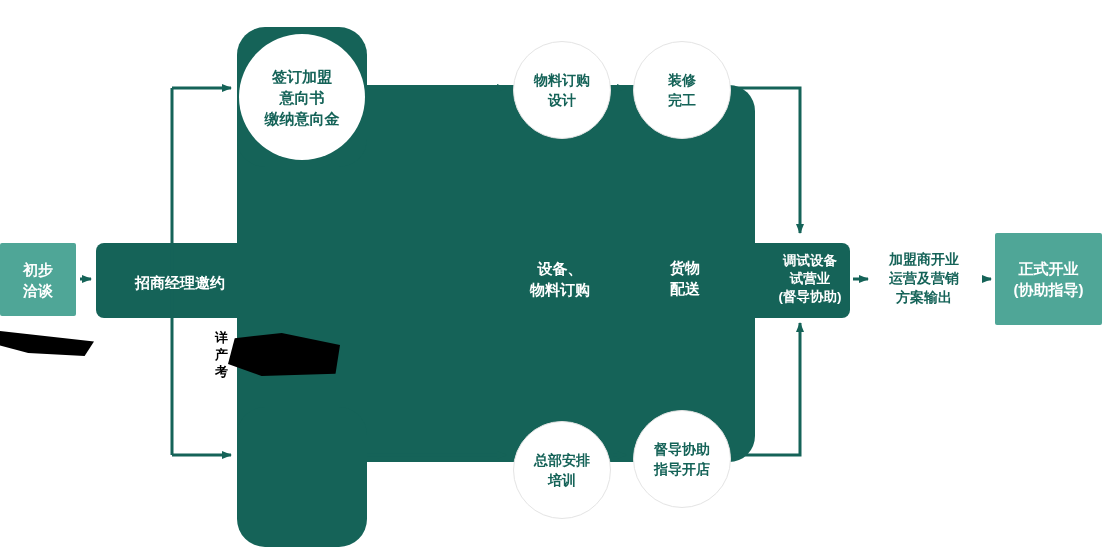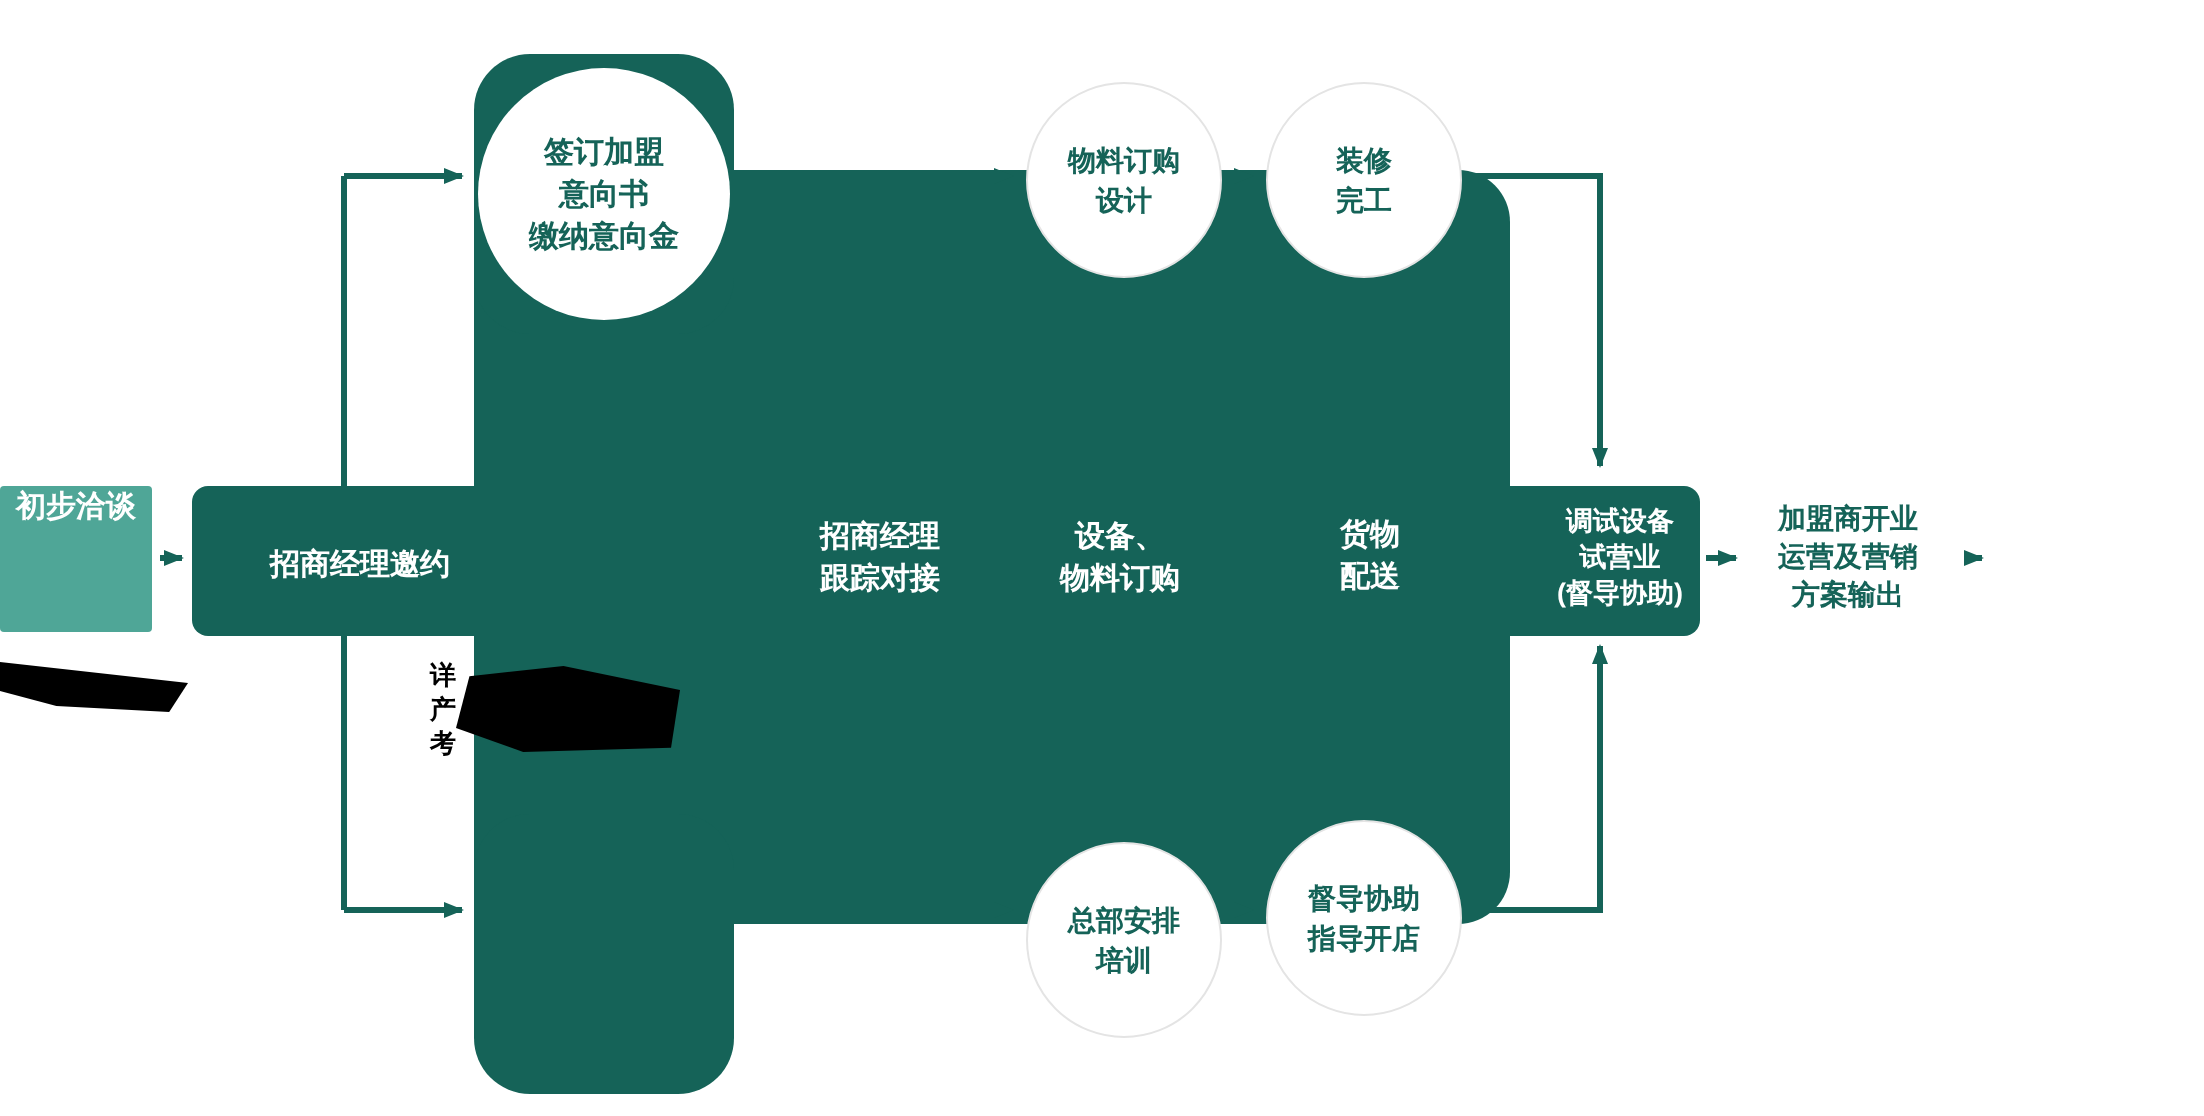--- a/index.html
+++ b/index.html
@@ -32,21 +32,21 @@
   .bigcircle   { width:126px; height:126px; left:239px; font-size:15px; line-height:21px; }
   .smallcircle { width:98px;  height:98px;  font-size:14px; line-height:20px; border:1px solid #e4e4e4; }
 
   
   .step { position:absolute; color:#fff; font-weight:bold; text-align:center; font-size:15px; line-height:21px; }
   .step span { display:block; }
 
   
   .tealbox {
     position:absolute; background:var(--light); color:#fff; font-weight:bold;
-    display:flex; flex-direction:row; justify-content:center;
+    display:flex; flex-direction:column; align-items:center; justify-content:center;
     text-align:center; font-size:15px; line-height:21px; border-radius:2px;
   }
   .tealbox span { display:block; }
 
   .output {
     position:absolute; left:872px; top:250px; width:104px;
     color:var(--dark); font-weight:bold; text-align:center;
     font-size:14px; line-height:19px;
   }
   .output span { display:block; }
@@ -93,24 +93,20 @@
   </svg>
 
   <div class="tealbox" style="left:0; top:243px; width:76px; height:73px;">
     <span>初步</span>
     <span>洽谈</span>
   </div>
 
   <div class="step" style="left:114px; top:272px; width:132px;">
     <span>招商经理邀约</span>
   </div>
-  <div class="step" style="left:395px; top:258px; width:90px;">
-    <span>招商经理</span>
-    <span>跟踪对接</span>
-  </div>
   <div class="step" style="left:515px; top:258px; width:90px;">
     <span>设备、</span>
     <span>物料订购</span>
   </div>
   <div class="step" style="left:645px; top:258px; width:80px;font-family:Liberation Serif, serif;">
     <span>货物</span>
     <span>配送</span>
   </div>
   <div class="step" style="left:766px; top:252px; width:88px; font-size:13.5px; line-height:18px;">
     <span>调试设备</span>
@@ -141,20 +137,24 @@
     <span>督导协助</span>
     <span>指导开店</span>
   </div>
 
   <div class="output">
     <span>加盟商开业</span>
     <span>运营及营销</span>
     <span>方案输出</span>
   </div>
 
+  <div class="tealbox" style="left:995px; top:233px; width:107px; height:92px;">
+    <span>正式开业</span>
+    <span>(协助指导)</span>
+  </div>
 
   <div class="note">
     <span>详</span>
     <span>产</span>
     <span>考</span>
   </div>
   <div class="blob blob-left"></div>
   <div class="blob blob-note"></div>
 
 </div>

